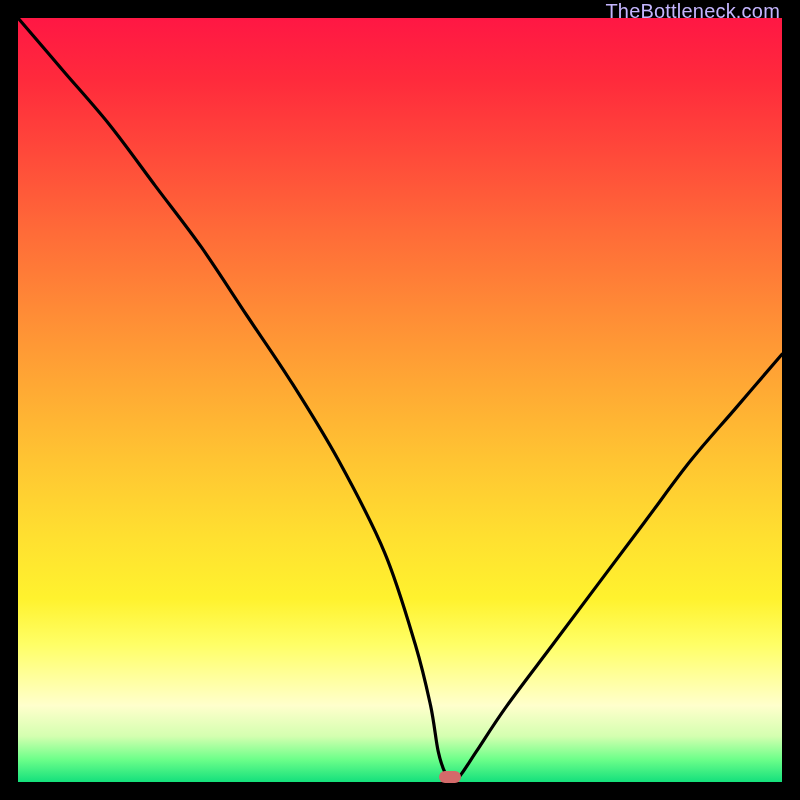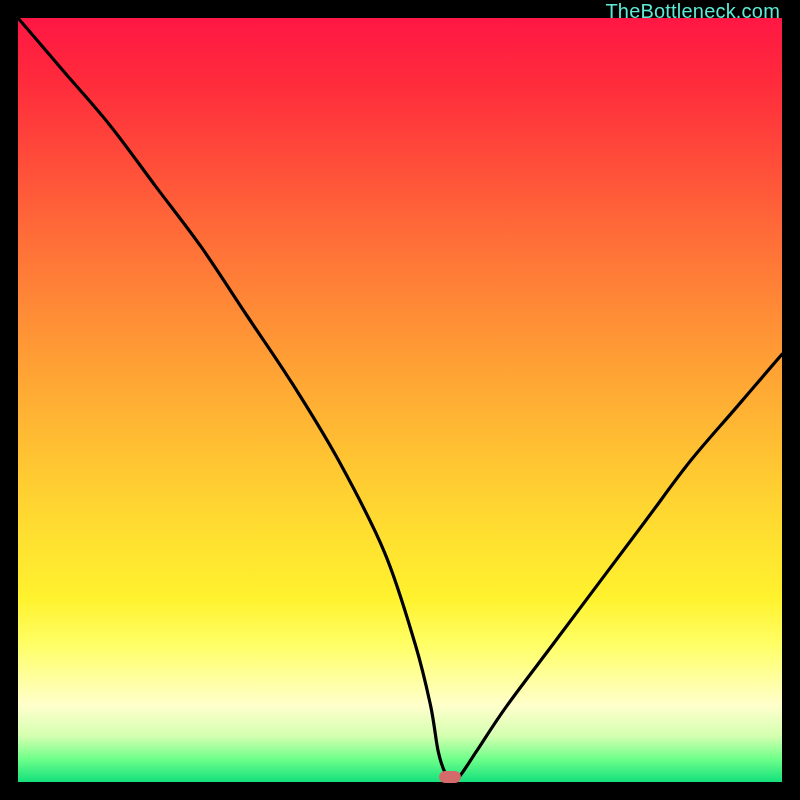--- a/index.html
+++ b/index.html
@@ -52,21 +52,21 @@
   }
   .marker {
     position: absolute;
     background: #d46a6a;
     border-radius: 8px;
   }
   .watermark {
     position: absolute;
     top: 0px;
     right: 20px;
-    color: #5eead4;
+    color: #c4b5fd;
     font-size: 20px;
     letter-spacing: 0.2px;
     user-select: none;
   }
 </style>
 </head>
 <body>
 
 <div class="frame">
   <div class="plot-area">

